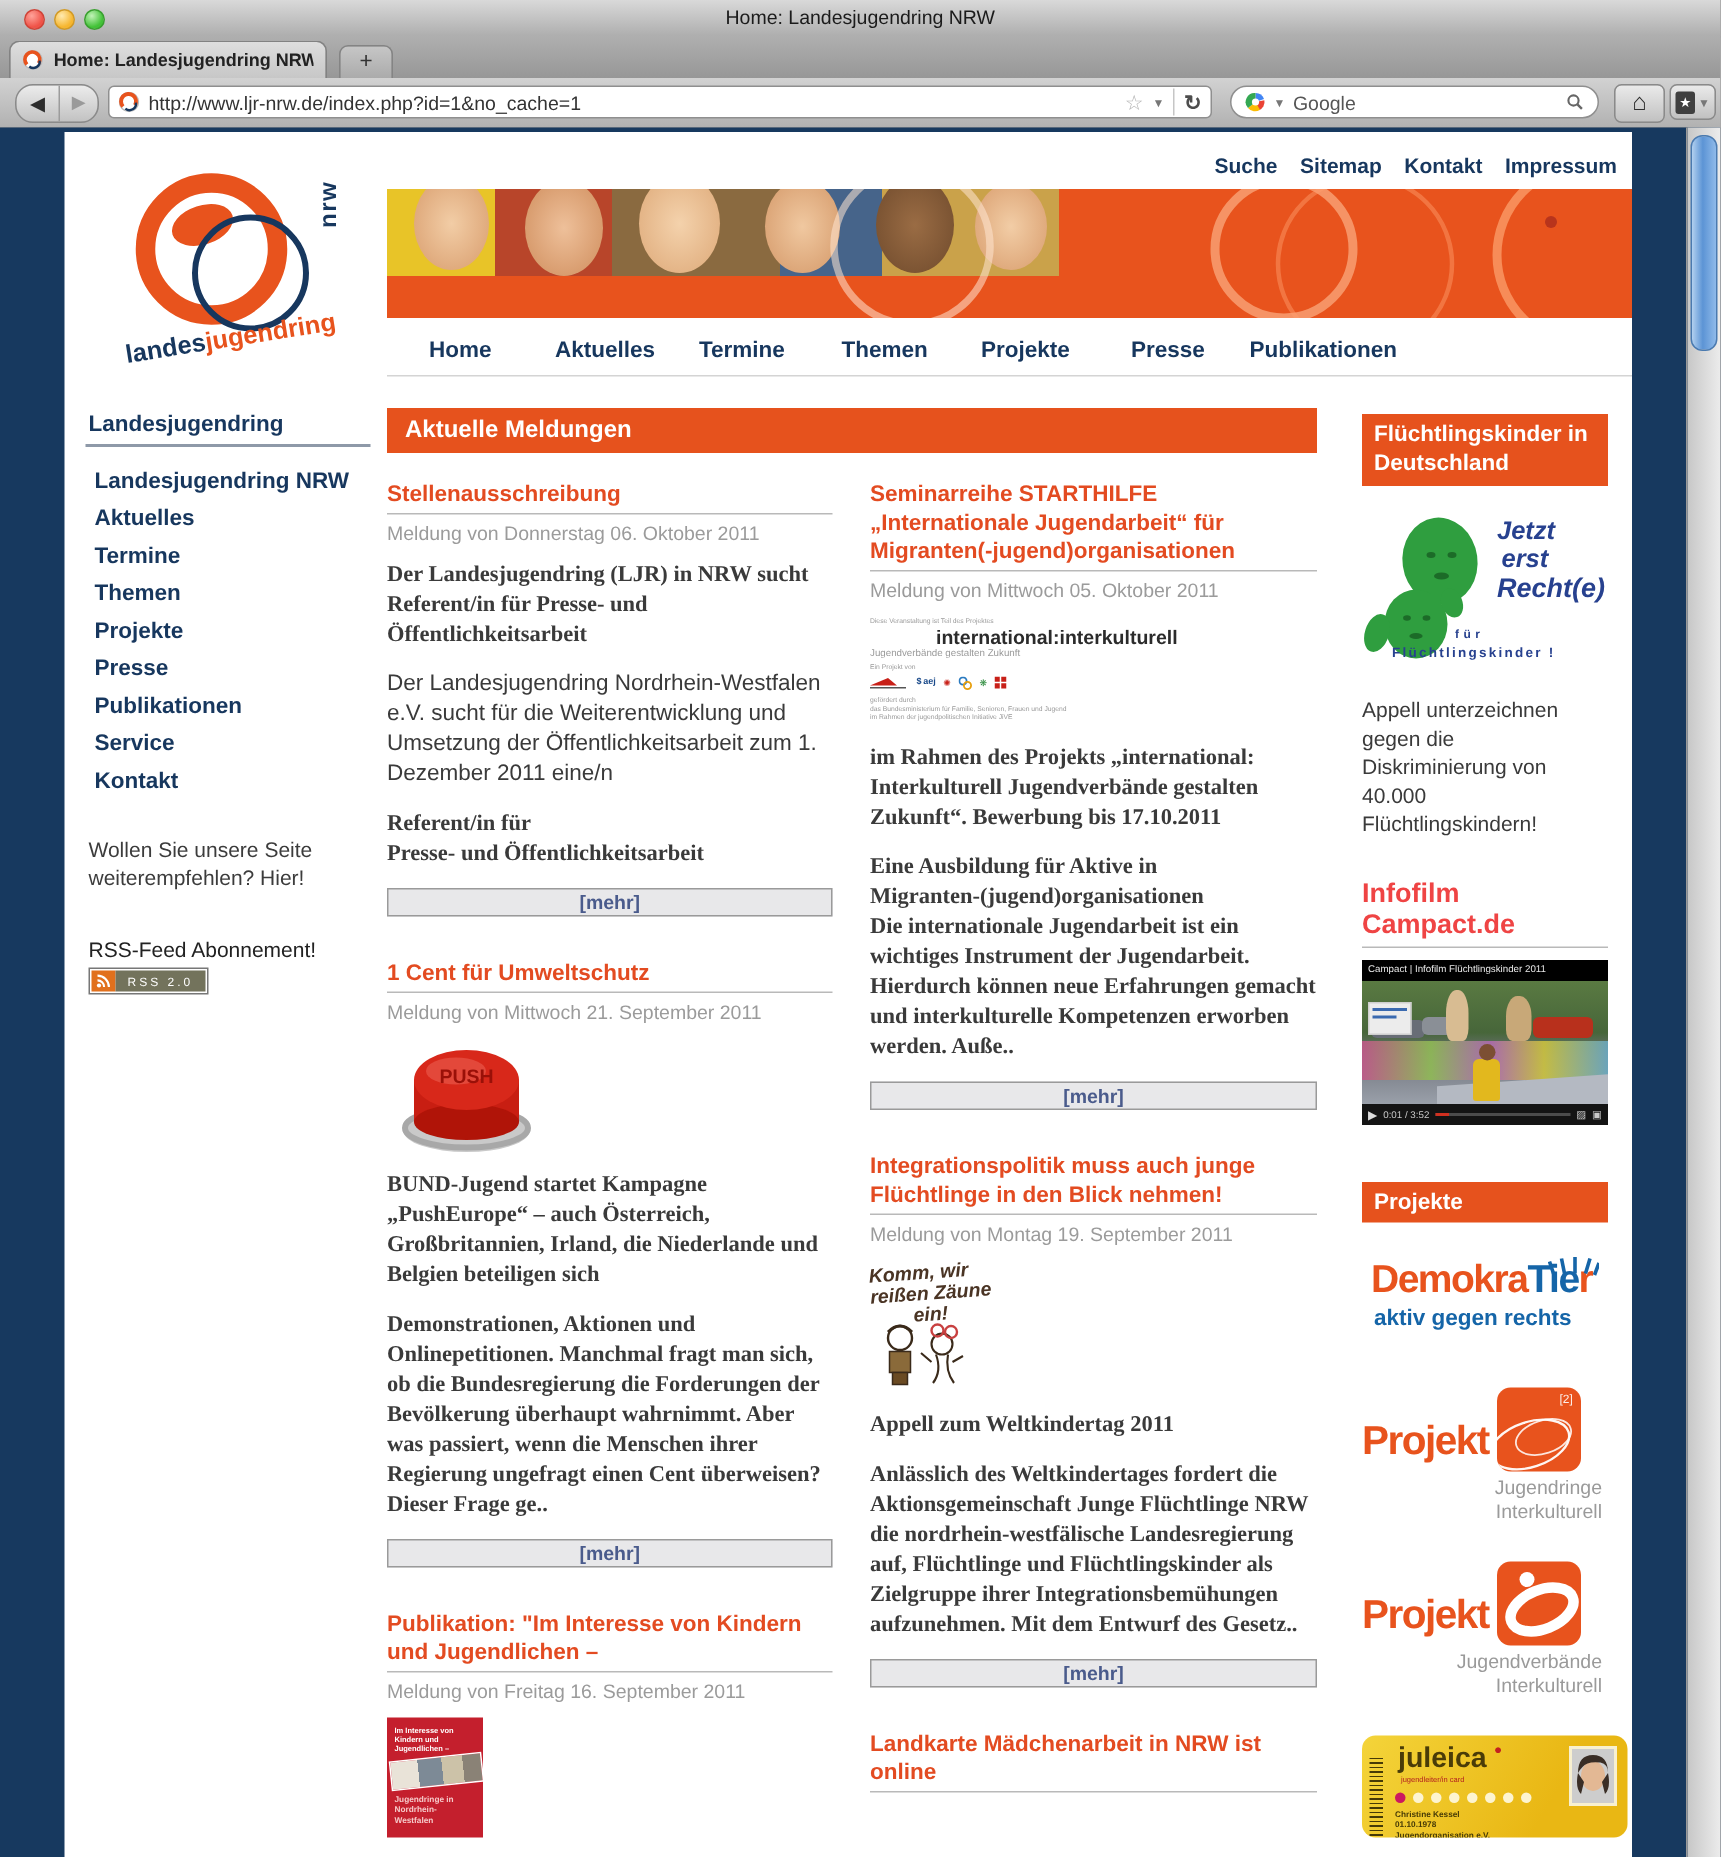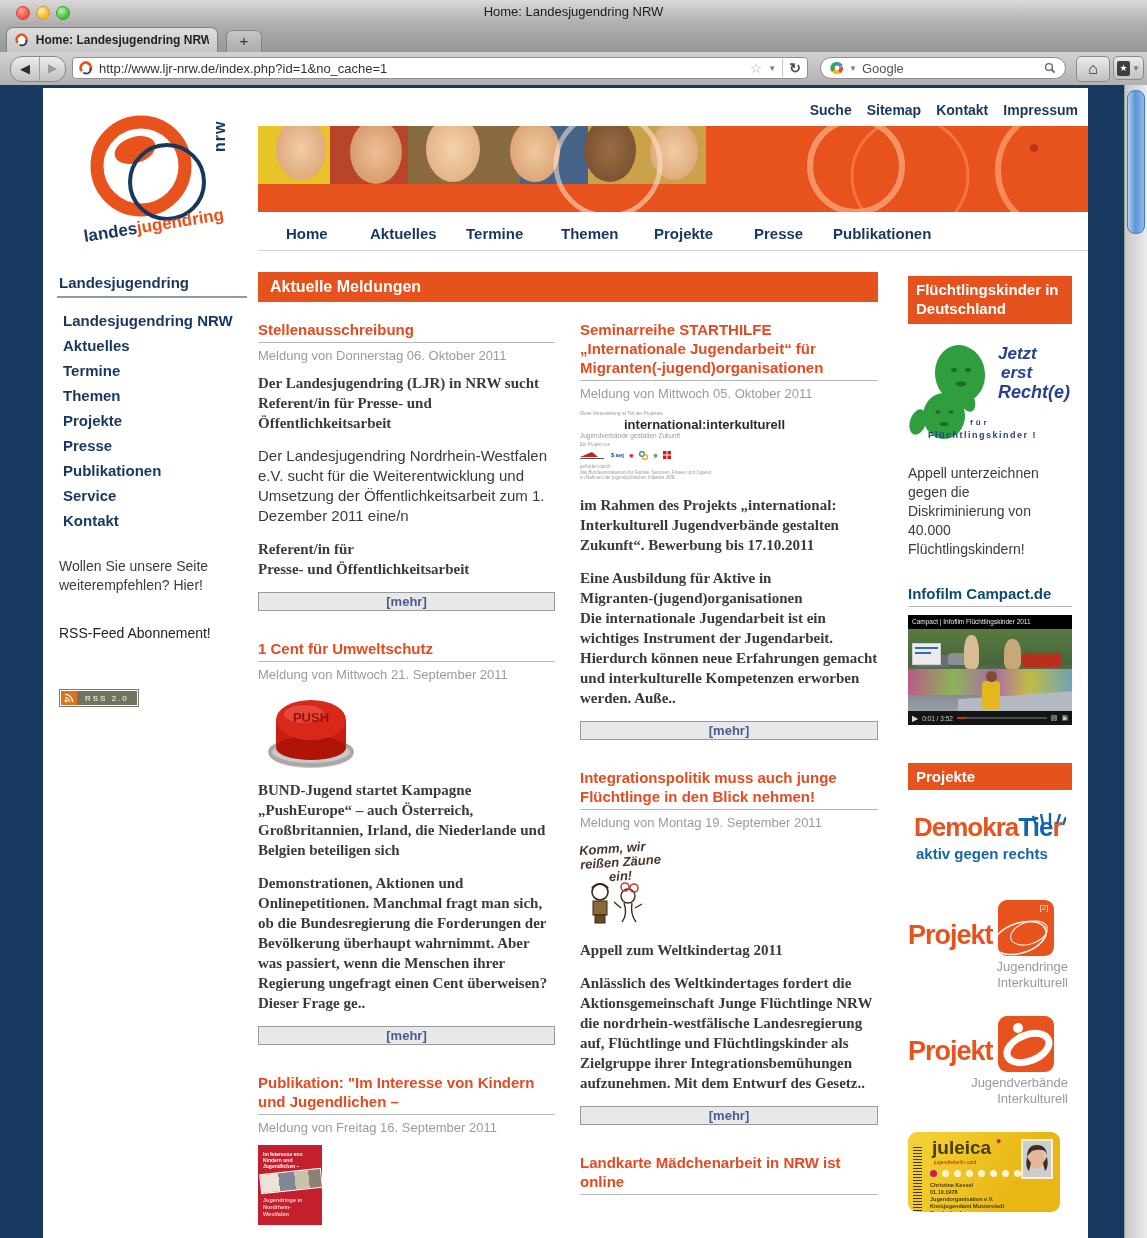--- a/index.html
+++ b/index.html
@@ -83,21 +83,21 @@
   .navrow span:nth-child(5){left:396px}.navrow span:nth-child(6){left:496px}
   .navrow span:nth-child(7){left:575px}
 
   
   .lsb{position:absolute;left:14px;top:182px;width:200px;}
   .lsb-h{font-size:15px;font-weight:bold;color:#17375e;padding:4px 0 5px 2px;
     border-bottom:2px solid #8e99a8;margin-bottom:10px;width:188px;}
   .lsb-i{display:block;font-size:15px;font-weight:bold;color:#17375e;padding:4px 0 4px 6px;cursor:pointer;}
   .lsb-promo{margin:24px 0 0 2px;font-size:14px;color:#3c3c3c;line-height:19px;width:170px;}
   .lsb-rss{margin:30px 0 4px 2px;font-size:14px;color:#222;}
-  .rssbadge{display:inline-flex;margin-left:2px;border:1px solid #777;padding:1px;background:#fff;align-items:stretch;cursor:pointer;margin-top:44px;}
+  .rssbadge{display:inline-flex;margin-left:2px;border:1px solid #777;padding:1px;background:#fff;align-items:stretch;cursor:pointer;}
   .rssbadge .ric{width:16px;background:#e1701d;display:flex;align-items:center;justify-content:center;}
   .rssbadge .rtx{background:#73735c;color:#fff;font-size:8px;letter-spacing:2px;padding:3px 8px 2px;line-height:9px;}
 
   
   .cheader{position:absolute;left:215px;top:184px;width:620px;height:30px;background:#e6521d;
     color:#fff;font-size:16px;font-weight:bold;line-height:30px;padding-left:12px;box-sizing:border-box;}
   .col1{position:absolute;left:215px;top:232px;width:297px;}
   .col2{position:absolute;left:537px;top:232px;width:298px;}
   .atitle{font-size:15px;font-weight:bold;color:#e34b21;line-height:19px;
     padding-bottom:3px;border-bottom:1px solid #b9b9b9;margin:0 0 5px;cursor:pointer;}
@@ -134,21 +134,21 @@
   .rbox.single{margin-bottom:22px;padding:4px 8px;}
   .jetzt{position:relative;height:118px;margin-bottom:8px;cursor:pointer;}
   .jz{position:absolute;font-weight:bold;font-style:italic;color:#27418f;}
   .jz1{left:90px;top:6px;font-size:17px;}
   .jz2{left:93px;top:25px;font-size:17px;}
   .jz3{left:90px;top:44px;font-size:18px;}
   .jzs{position:absolute;color:#27418f;font-weight:bold;}
   .jzs1{left:62px;top:80px;font-size:8px;letter-spacing:3px;}
   .jzs2{left:20px;top:92px;font-size:9px;letter-spacing:1.5px;}
   .appell{font-size:14px;color:#3a3a3a;line-height:19px;margin-bottom:26px;width:152px;}
-  .rheading{font-size:15px;font-weight:bold;color:#0c4a6e;border-bottom:1px solid #b9b9b9;
+  .rheading{font-size:18px;font-weight:bold;color:#ef4444;border-bottom:1px solid #b9b9b9;
     padding-bottom:4px;margin-bottom:8px;width:164px;}
   .video{width:164px;height:110px;background:#000;margin-bottom:38px;cursor:pointer;}
   .vtitle{height:14px;color:#e8e8e8;font-size:6.5px;line-height:14px;padding-left:4px;white-space:nowrap;overflow:hidden;}
   .vscene{position:relative;height:82px;overflow:hidden;
     background:linear-gradient(#5a7a42,#47663a 42%,#70747c 60%,#9aa0aa);}
   .vwall{position:absolute;left:0;right:0;top:40px;height:26px;opacity:.9;
     background:linear-gradient(90deg,#c05888,#8fba55 28%,#b06ab0 52%,#cbc23e 74%,#6aa8c0);}
   .vramp{position:absolute;right:-6px;bottom:-4px;width:120px;height:20px;background:#b4b9c2;transform:skewY(-4deg);}
   .vcar{position:absolute;border-radius:4px;}
   .vsign{position:absolute;left:4px;top:14px;width:27px;height:20px;background:#ececec;border:1px solid #cfcfcf;}
@@ -170,22 +170,22 @@
   .dtag{font-size:15px;font-weight:bold;color:#1565a8;margin-top:2px;padding-left:2px;}
 
   .projekt{height:94px;margin-bottom:22px;cursor:pointer;}
   .prow{display:flex;align-items:flex-end;gap:5px;}
   .pword{font-size:27px;font-weight:bold;color:#e8531d;letter-spacing:-1px;margin-bottom:5px;}
   .psq{width:56px;height:56px;border-radius:9px;background:#e8531d;position:relative;overflow:hidden;flex:none;}
   .pbadge{position:absolute;top:3px;right:5px;color:rgba(255,255,255,.9);font-size:8px;}
   .pcaps{text-align:right;font-size:13px;color:#9a9a9a;line-height:16px;margin:3px 4px 0 0;}
   .pcaps span{display:block;}
 
-  .jul{width:152px;height:80px;border-radius:9px;position:relative;overflow:hidden;cursor:pointer;
-    background:linear-gradient(120deg,#f4d43a,#e9b714 70%);}
+  .jul{width:152px;height:68px;border-radius:9px;position:relative;overflow:hidden;cursor:pointer;
+    background:linear-gradient(120deg,#f4d43a,#e9b714 70%);padding-left:25px;}
   .jbar{position:absolute;left:5px;top:15px;width:9px;height:66px;
     background:repeating-linear-gradient(180deg,#463a06 0 1px,rgba(0,0,0,0) 1px 3px);}
   .jbrand{position:absolute;left:24px;top:5px;font-size:19px;font-weight:bold;color:#4a3c08;}
   .jbdot{position:absolute;left:88px;top:4px;color:#c32020;font-size:9px;}
   .jsub{position:absolute;left:26px;top:27px;font-size:5px;color:#b32020;}
   .jdotrow{position:absolute;left:22px;top:38px;display:flex;gap:5px;}
   .jd{width:7px;height:7px;border-radius:50%;background:#fdf4d0;}
   .jd.first{background:#cc1860;}
   .jinfo{position:absolute;left:22px;top:50px;font-size:5.5px;color:#463a06;line-height:7px;font-weight:bold;}
   .jinfo span{display:block;}

